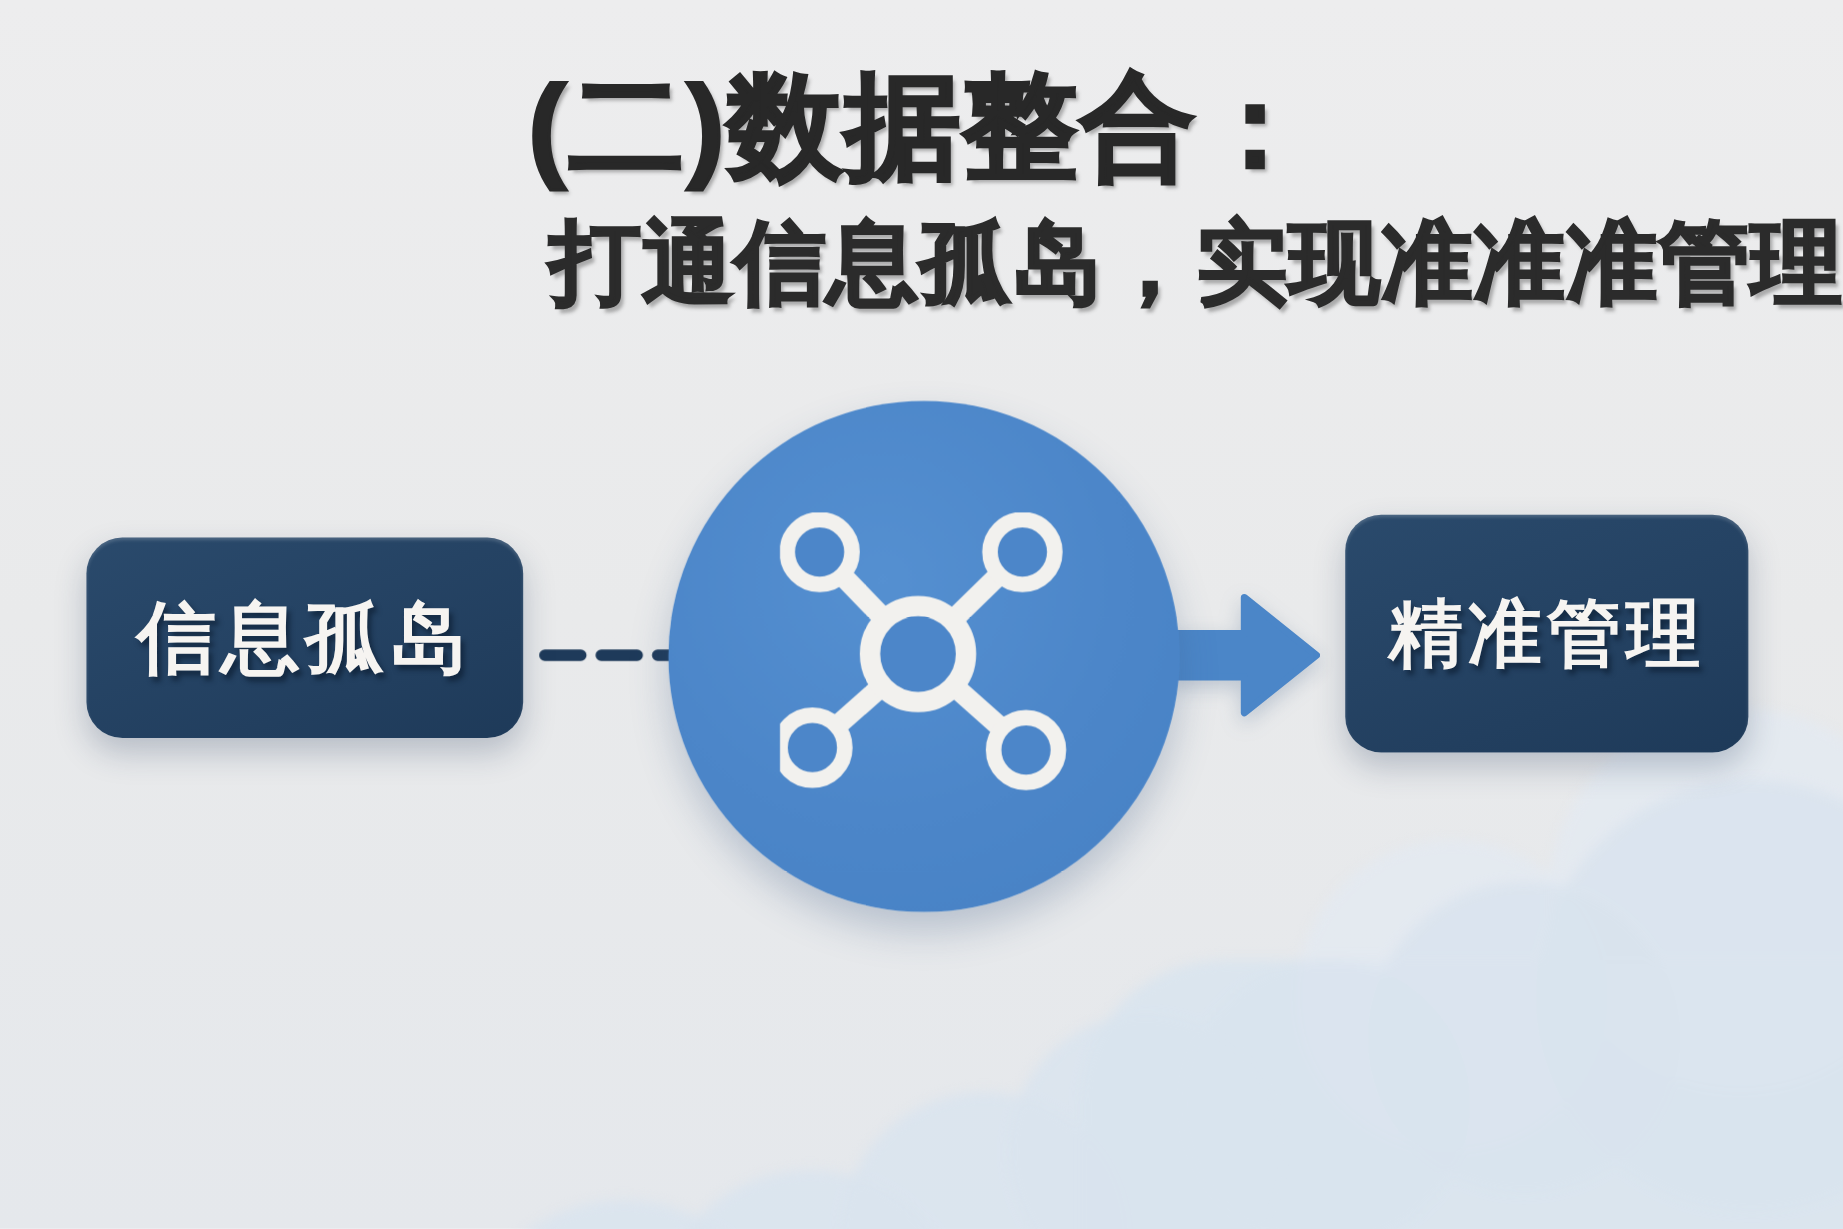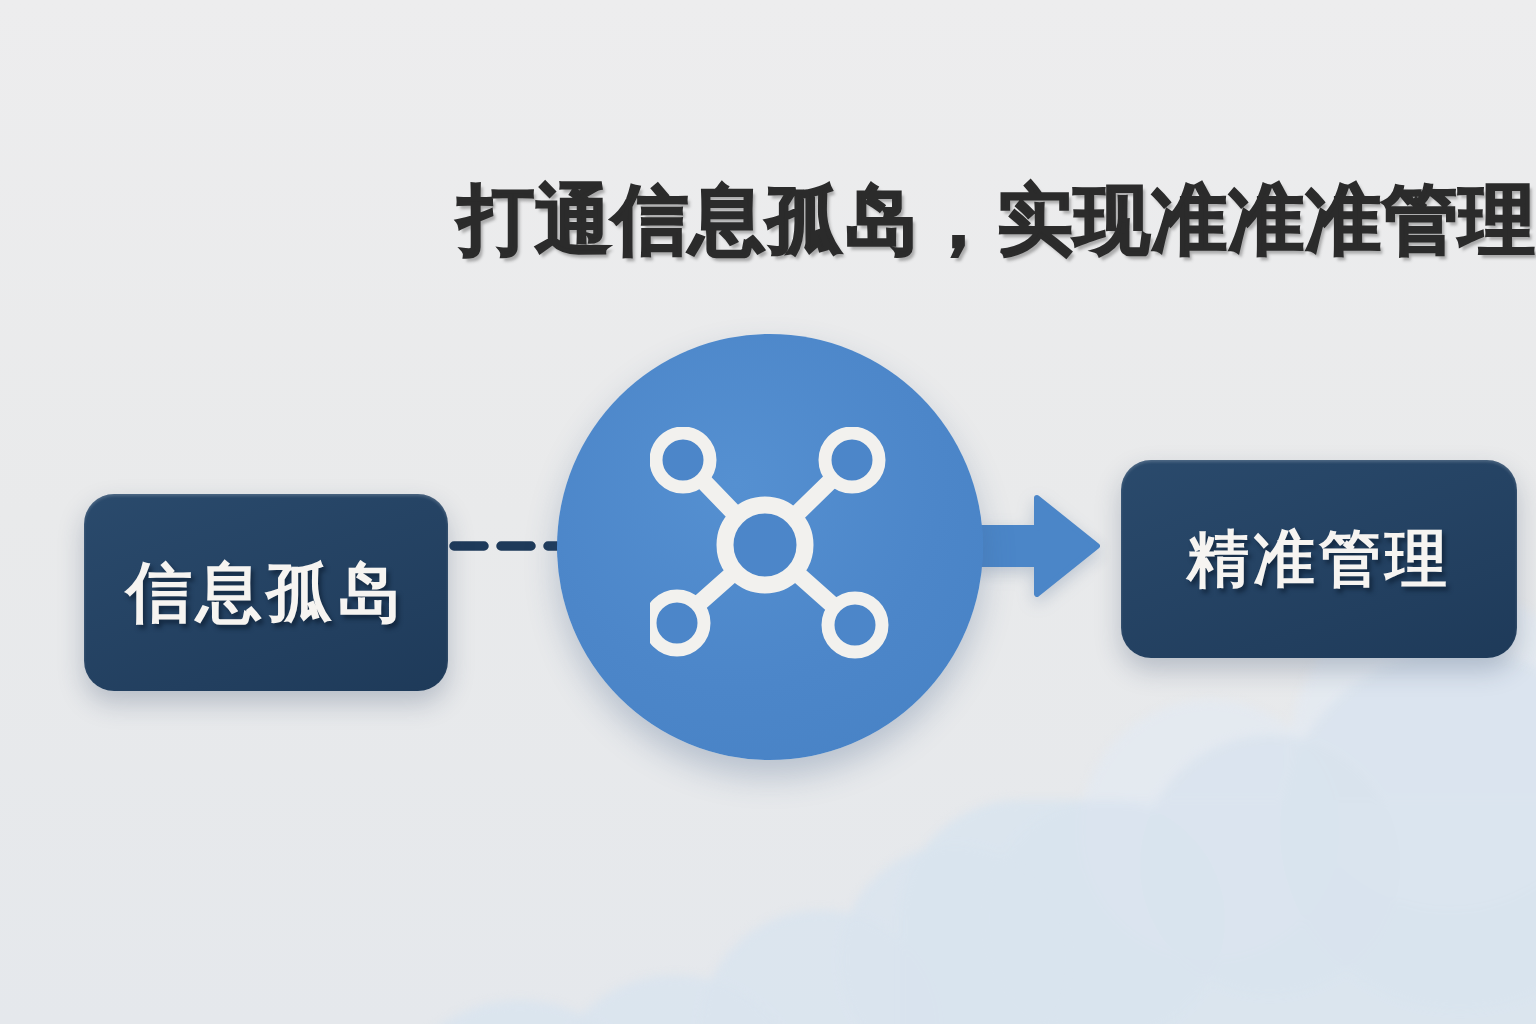--- a/index.html
+++ b/index.html
@@ -42,22 +42,22 @@
   }
 
   .navy-box {
     position:absolute;
     background:linear-gradient(160deg,#2a4a6c 0%,#223f5f 70%,#1e3a59 100%);
     border-radius:30px;
     box-shadow:0 12px 26px rgba(40,60,90,.25), inset 0 2px 3px rgba(255,255,255,.18);
     display:flex; align-items:center; justify-content:center;
     z-index:3;
   }
-  .box-left  { left:84px;  top:448px; width:364px; height:197px;margin-top:46px; }
-  .box-right { left:1121px; top:460px; width:396px; height:198px; }
+  .box-left  { left:72px;  top:448px; width:364px; height:167px; }
+  .box-right { left:1121px; top:429px; width:336px; height:198px; }
   .box-label {
     color:#f6f4f1; font-weight:700;
     text-shadow:3px 4px 4px rgba(8,22,40,.55);
     letter-spacing:4px; white-space:nowrap;
   }
   .box-left  .box-label { font-size:66px; }
   .box-right .box-label { font-size:62px; }
 
   .dash-connector {
     position:absolute; left:446px; top:536px; width:132px; height:20px; z-index:1;
@@ -88,20 +88,21 @@
     <span class="cloud faint" style="left:1080px; top:700px; width:260px; height:260px;"></span>
     <span class="cloud" style="left:1280px; top:650px; width:360px; height:360px;"></span>
     <span class="cloud" style="left:1140px; top:735px; width:260px; height:260px;"></span>
     <span class="cloud" style="left:985px;  top:800px; width:240px; height:240px;"></span>
     <span class="cloud" style="left:840px;  top:845px; width:230px; height:230px;"></span>
     <span class="cloud" style="left:700px;  top:910px; width:240px; height:240px;"></span>
     <span class="cloud" style="left:545px;  top:975px; width:260px; height:260px;"></span>
     <span class="cloud" style="left:380px;  top:1000px; width:280px; height:280px;"></span>
   </div>
 
+  <div class="title">(二)数据整合：</div>
   <div class="subtitle">打通信息孤岛，实现准准准管理</div>
 
   <div class="navy-box box-left">
     <span class="box-label">信息孤岛</span>
   </div>
 
   <svg class="dash-connector" viewBox="0 0 132 20">
     <line x1="8" y1="10" x2="128" y2="10" stroke="#1e3a5a" stroke-width="9.5" stroke-dasharray="30 17" stroke-linecap="round"></line>
   </svg>
 

